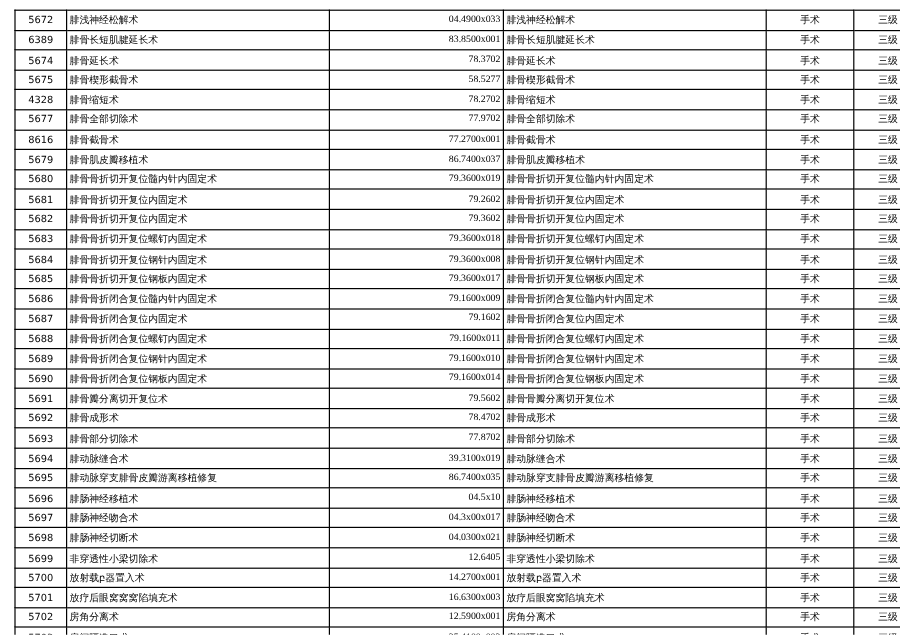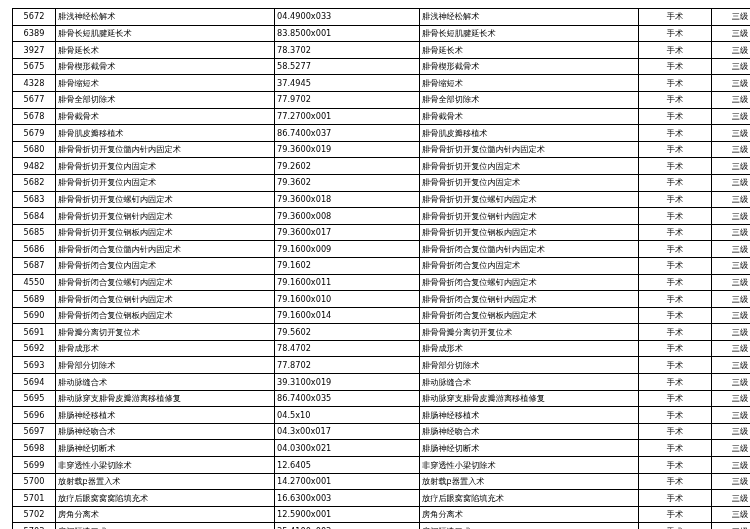--- a/index.html
+++ b/index.html
@@ -42,22 +42,23 @@
     text-align: center;
     font-family: "DejaVu Sans", "Liberation Sans", sans-serif;
   }
   td.c-name {
     width: 214px;
     text-align: left;
     padding-left: 4px;
   }
   td.c-code {
     width: 140px;
-    text-align: left;
+    text-align: right;
     padding-left: 4px;
+    font-family: Liberation Serif, serif;
   }
   td.c-name2 {
     width: 214px;
     text-align: left;
     padding-left: 4px;
   }
   td.c-type {
     width: 68px;
     text-align: center;
     margin-top: 20px;
@@ -83,53 +84,53 @@
         </tr>
         <tr>
           <td class="c-num">6389</td>
           <td class="c-name">腓骨长短肌腱延长术</td>
           <td class="c-code">83.8500x001</td>
           <td class="c-name2">腓骨长短肌腱延长术</td>
           <td class="c-type">手术</td>
           <td class="c-level">三级</td>
         </tr>
         <tr>
-          <td class="c-num">3927</td>
+          <td class="c-num">5674</td>
           <td class="c-name">腓骨延长术</td>
           <td class="c-code">78.3702</td>
           <td class="c-name2">腓骨延长术</td>
           <td class="c-type">手术</td>
           <td class="c-level">三级</td>
         </tr>
         <tr>
           <td class="c-num">5675</td>
           <td class="c-name">腓骨楔形截骨术</td>
           <td class="c-code">58.5277</td>
           <td class="c-name2">腓骨楔形截骨术</td>
           <td class="c-type">手术</td>
           <td class="c-level">三级</td>
         </tr>
         <tr>
           <td class="c-num">4328</td>
           <td class="c-name">腓骨缩短术</td>
-          <td class="c-code">37.4945</td>
+          <td class="c-code">78.2702</td>
           <td class="c-name2">腓骨缩短术</td>
           <td class="c-type">手术</td>
           <td class="c-level">三级</td>
         </tr>
         <tr>
           <td class="c-num">5677</td>
           <td class="c-name">腓骨全部切除术</td>
           <td class="c-code">77.9702</td>
           <td class="c-name2">腓骨全部切除术</td>
           <td class="c-type">手术</td>
           <td class="c-level">三级</td>
         </tr>
         <tr>
-          <td class="c-num">5678</td>
+          <td class="c-num">8616</td>
           <td class="c-name">腓骨截骨术</td>
           <td class="c-code">77.2700x001</td>
           <td class="c-name2">腓骨截骨术</td>
           <td class="c-type">手术</td>
           <td class="c-level">三级</td>
         </tr>
         <tr>
           <td class="c-num">5679</td>
           <td class="c-name">腓骨肌皮瓣移植术</td>
           <td class="c-code">86.7400x037</td>
@@ -139,21 +140,21 @@
         </tr>
         <tr>
           <td class="c-num">5680</td>
           <td class="c-name">腓骨骨折切开复位髓内针内固定术</td>
           <td class="c-code">79.3600x019</td>
           <td class="c-name2">腓骨骨折切开复位髓内针内固定术</td>
           <td class="c-type">手术</td>
           <td class="c-level">三级</td>
         </tr>
         <tr>
-          <td class="c-num">9482</td>
+          <td class="c-num">5681</td>
           <td class="c-name">腓骨骨折切开复位内固定术</td>
           <td class="c-code">79.2602</td>
           <td class="c-name2">腓骨骨折切开复位内固定术</td>
           <td class="c-type">手术</td>
           <td class="c-level">三级</td>
         </tr>
         <tr>
           <td class="c-num">5682</td>
           <td class="c-name">腓骨骨折切开复位内固定术</td>
           <td class="c-code">79.3602</td>
@@ -195,21 +196,21 @@
         </tr>
         <tr>
           <td class="c-num">5687</td>
           <td class="c-name">腓骨骨折闭合复位内固定术</td>
           <td class="c-code">79.1602</td>
           <td class="c-name2">腓骨骨折闭合复位内固定术</td>
           <td class="c-type">手术</td>
           <td class="c-level">三级</td>
         </tr>
         <tr>
-          <td class="c-num">4550</td>
+          <td class="c-num">5688</td>
           <td class="c-name">腓骨骨折闭合复位螺钉内固定术</td>
           <td class="c-code">79.1600x011</td>
           <td class="c-name2">腓骨骨折闭合复位螺钉内固定术</td>
           <td class="c-type">手术</td>
           <td class="c-level">三级</td>
         </tr>
         <tr>
           <td class="c-num">5689</td>
           <td class="c-name">腓骨骨折闭合复位钢针内固定术</td>
           <td class="c-code">79.1600x010</td>

